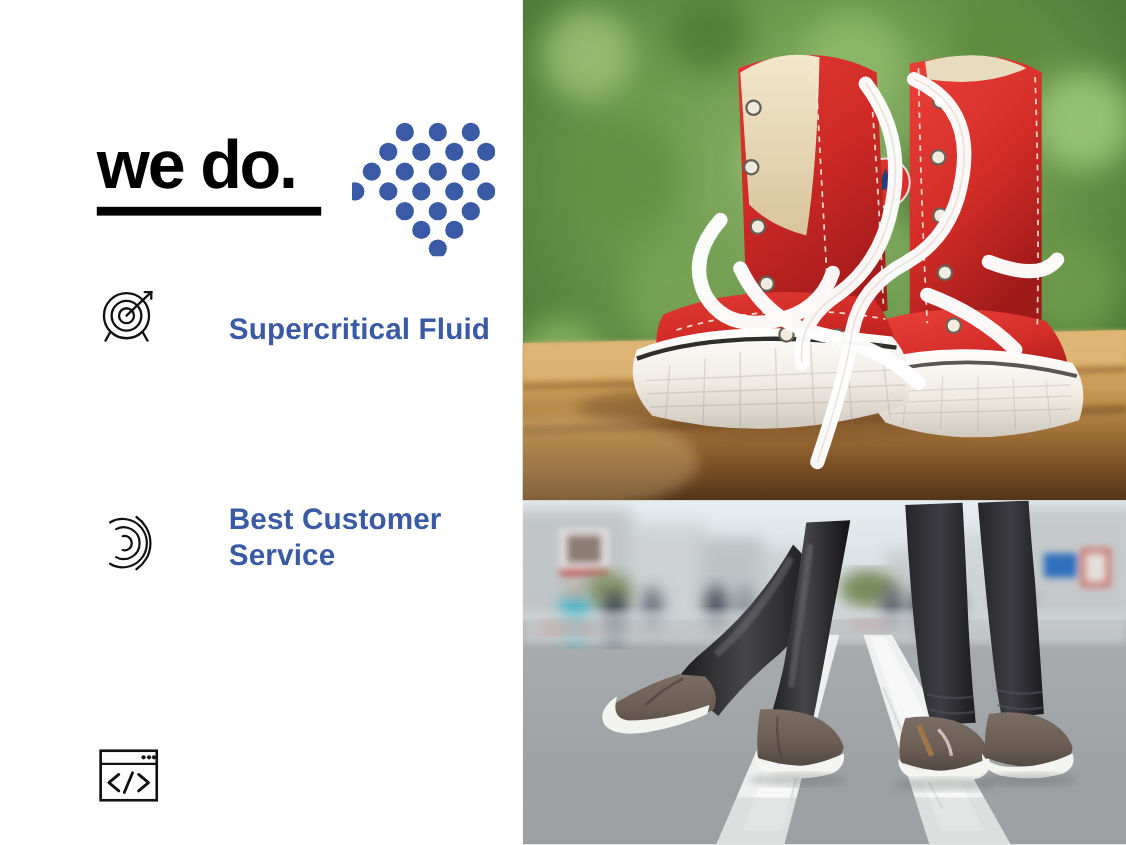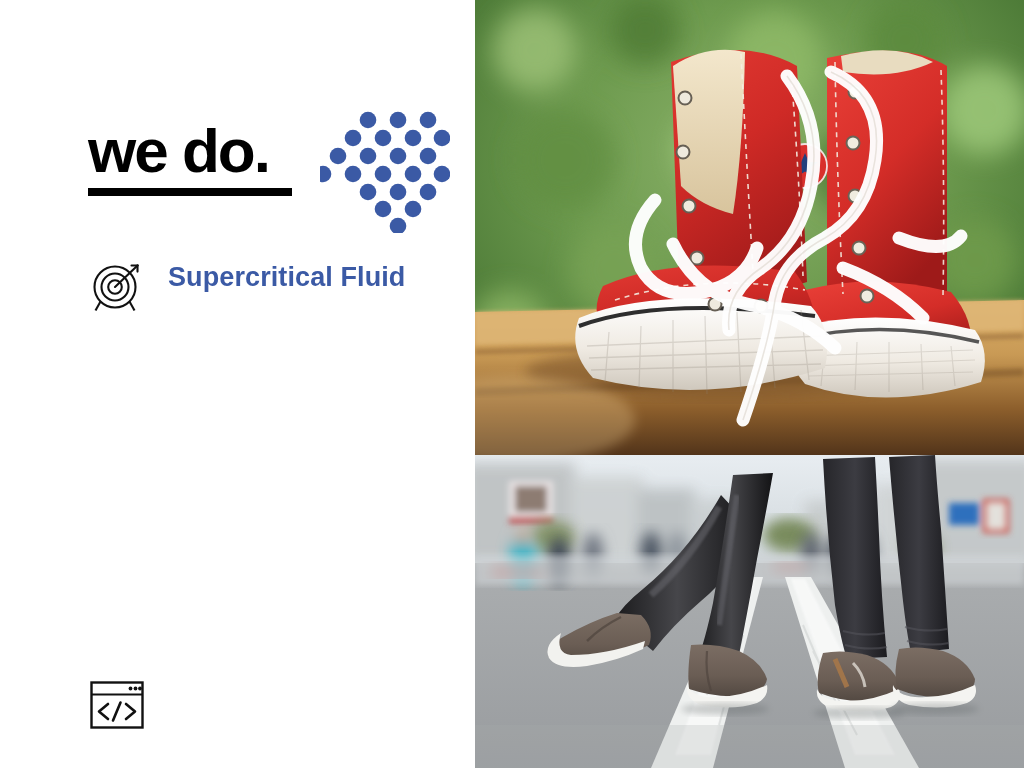--- a/index.html
+++ b/index.html
@@ -77,21 +77,22 @@
     height: 125px;
   }
   .dot-logo svg { display: block; }
 
   
   .feature {
     position: absolute;
     left: 88px;
     width: 375px;
     display: flex;
-    align-items: flex-start;
+    align-items: flex-end;
+    gap: 40px;
   }
   .feature-1 { top: 258px; }
   .feature-2 { top: 452px; }
   .feature-3 { top: 668px; }
 
   .feature-icon {
     flex: 0 0 58px;
     width: 58px;
     height: 58px;
     margin-right: 22px;
@@ -211,20 +212,40 @@
             <line x1="43.5" y1="7.5" x2="49.8" y2="7.5"></line>
             <line x1="49.5" y1="13.6" x2="49.5" y2="7.3"></line>
           </g>
         </svg>
       </span>
       <span class="feature-text">
         <span>Supercritical Fluid</span><br>
       </span>
     </div>
 
+    <div class="feature feature-2">
+      <span class="feature-icon">
+        <svg width="58" height="58" viewBox="0 0 58 58" xmlns="http://www.w3.org/2000/svg">
+          <g fill="none" stroke="#111111" stroke-width="2.0" stroke-linecap="round">
+
+            <path d="M 23.5 23.5 A 6.5 6.5 0 1 1 23.5 36.0"></path>
+
+            <path d="M 17.5 17.0 A 14.5 14.5 0 1 1 17.5 42.5"></path>
+
+            <path d="M 12.0 11.0 A 22.0 22.0 0 1 1 12.0 48.5"></path>
+
+            <path d="M 36.0 6.0 A 28.5 28.5 0 0 1 36.0 53.5"></path>
+          </g>
+        </svg>
+      </span>
+      <span class="feature-text">
+        <span>Best Customer</span><br>
+        <span>Service</span>
+      </span>
+    </div>
 
     <div class="feature feature-3">
       <span class="feature-icon">
         <svg width="58" height="58" viewBox="0 0 58 58" xmlns="http://www.w3.org/2000/svg">
           <g stroke="#111111" fill="none">
             <rect x="3.5" y="6.5" width="51" height="45" stroke-width="2.4"></rect>
             <line x1="3.5" y1="18.5" x2="54.5" y2="18.5" stroke-width="2.0"></line>
           </g>
 
           <g fill="#111111">

